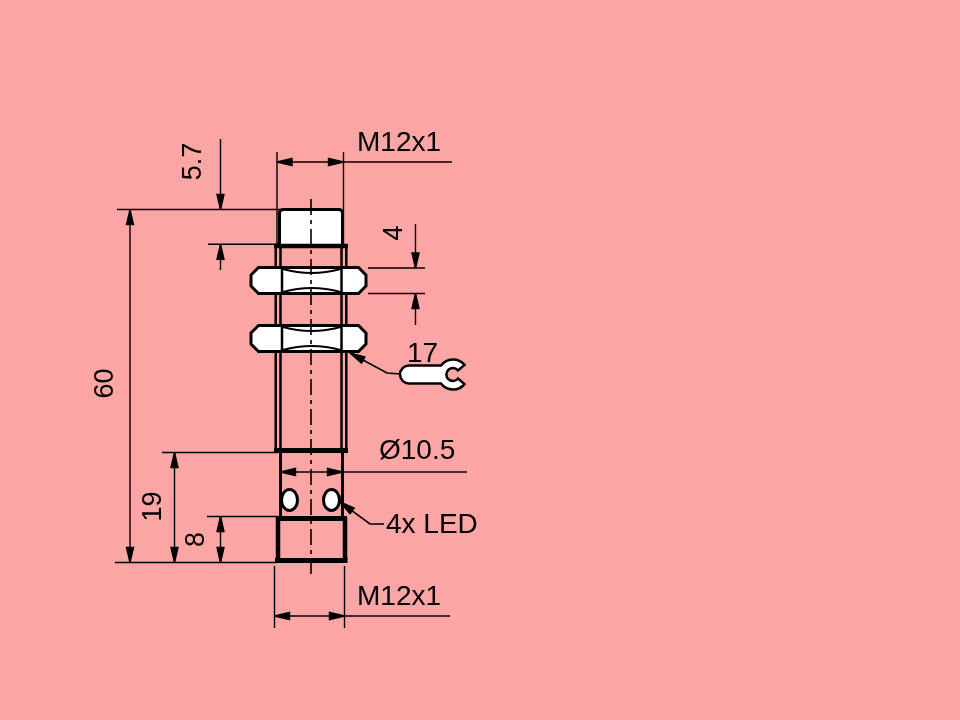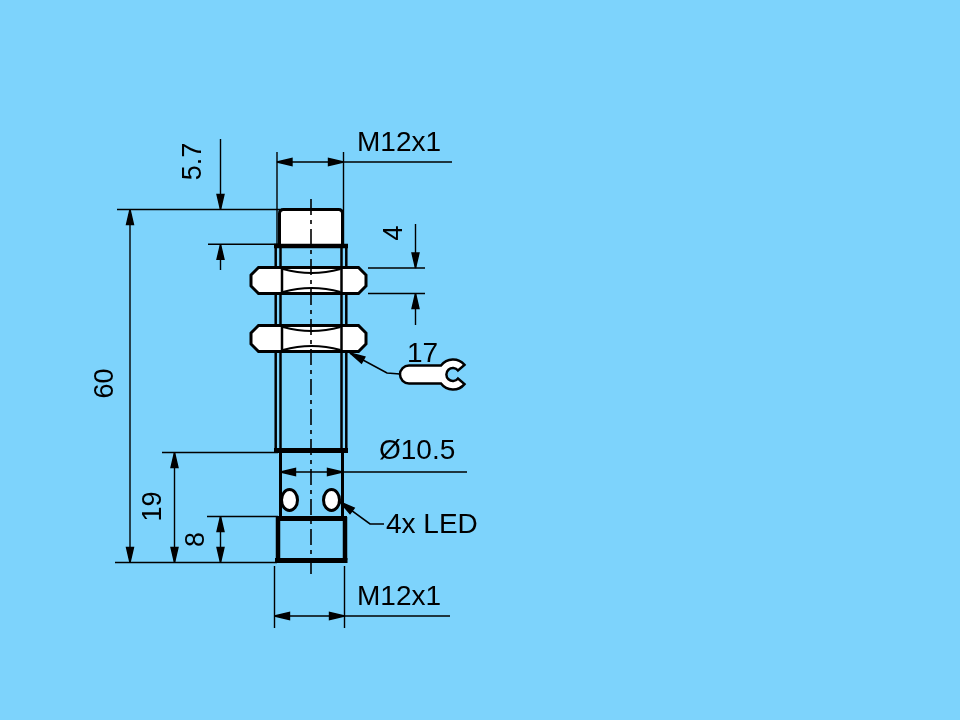--- a/index.html
+++ b/index.html
@@ -1,19 +1,19 @@
 <!DOCTYPE html>
 <html><head>
 <meta charset="utf-8">
 <style>
   html,body{margin:0;padding:0;background:#ffffff;}
   .canvas{
     position:relative;
     width:960px;height:720px;
-    background:#7dd3fc;
+    background:#fca5a5;
     font-family:"Liberation Sans", sans-serif;
     overflow:hidden;
   }
   svg{display:block;}
   text{
     font-family:"Liberation Sans", sans-serif;
     fill:#000000;
   }
   .dim-label{font-size:28px;}
   .dim-label-rot{font-size:27px;}

